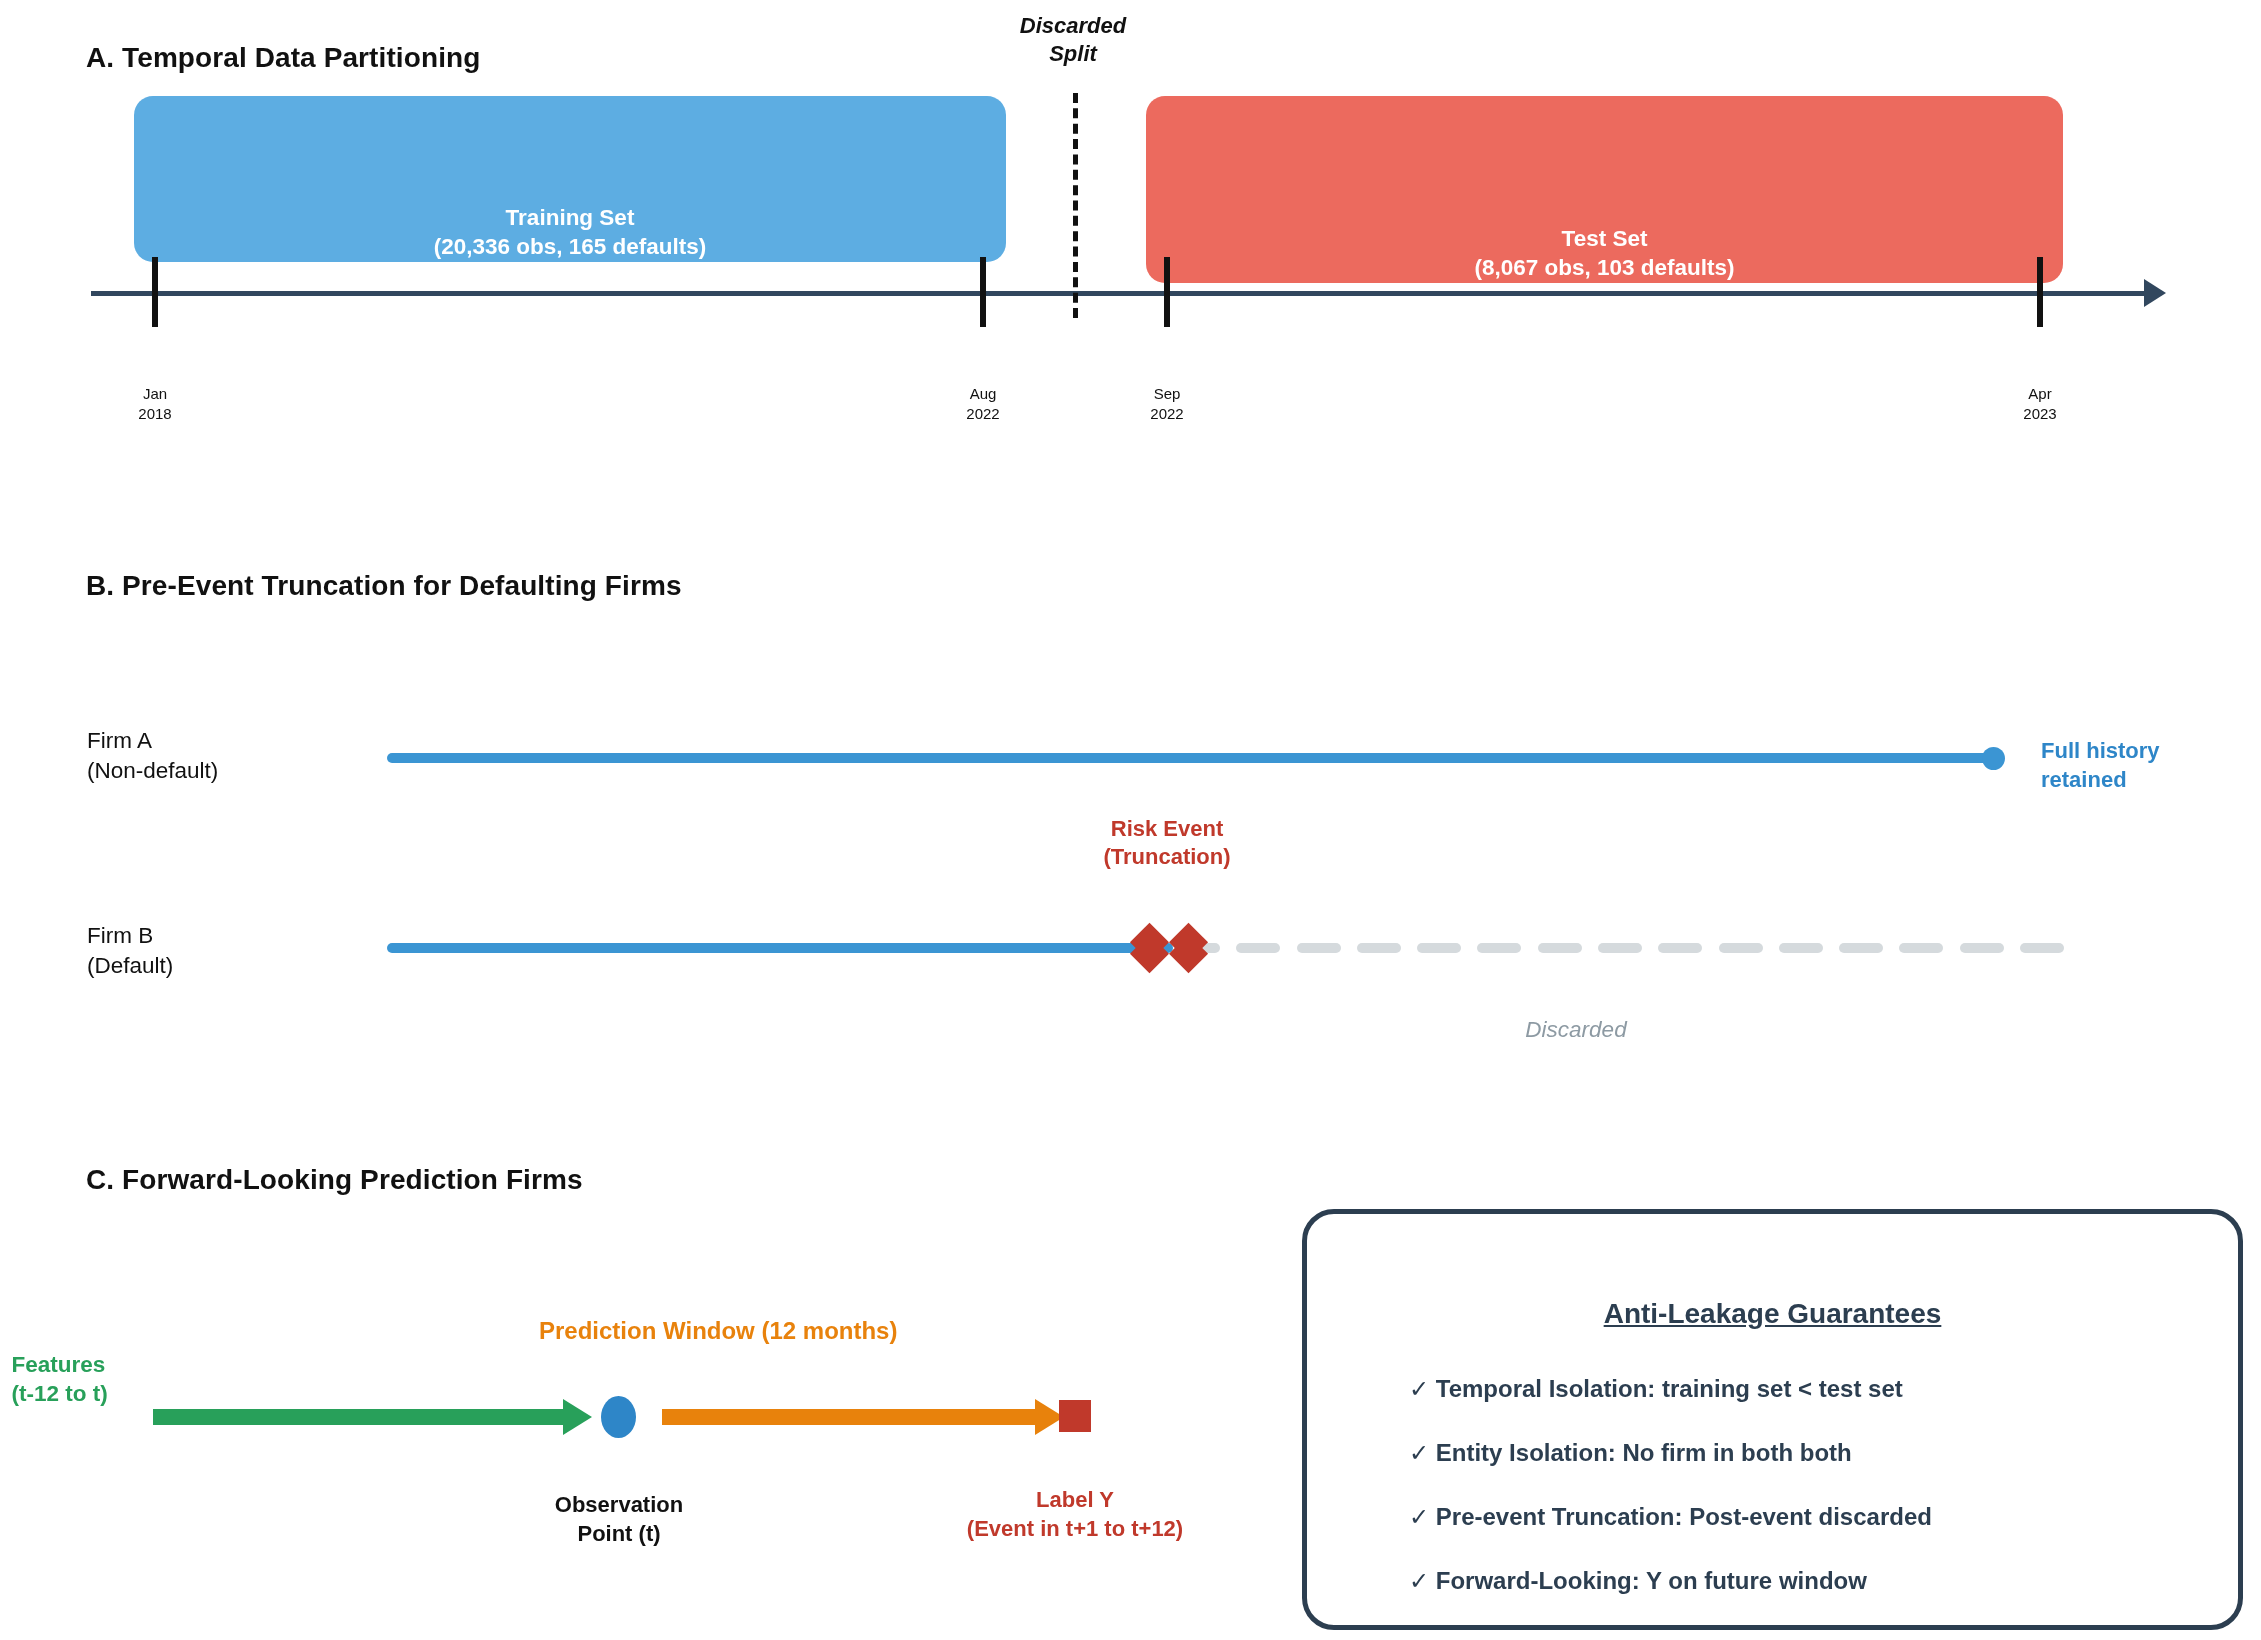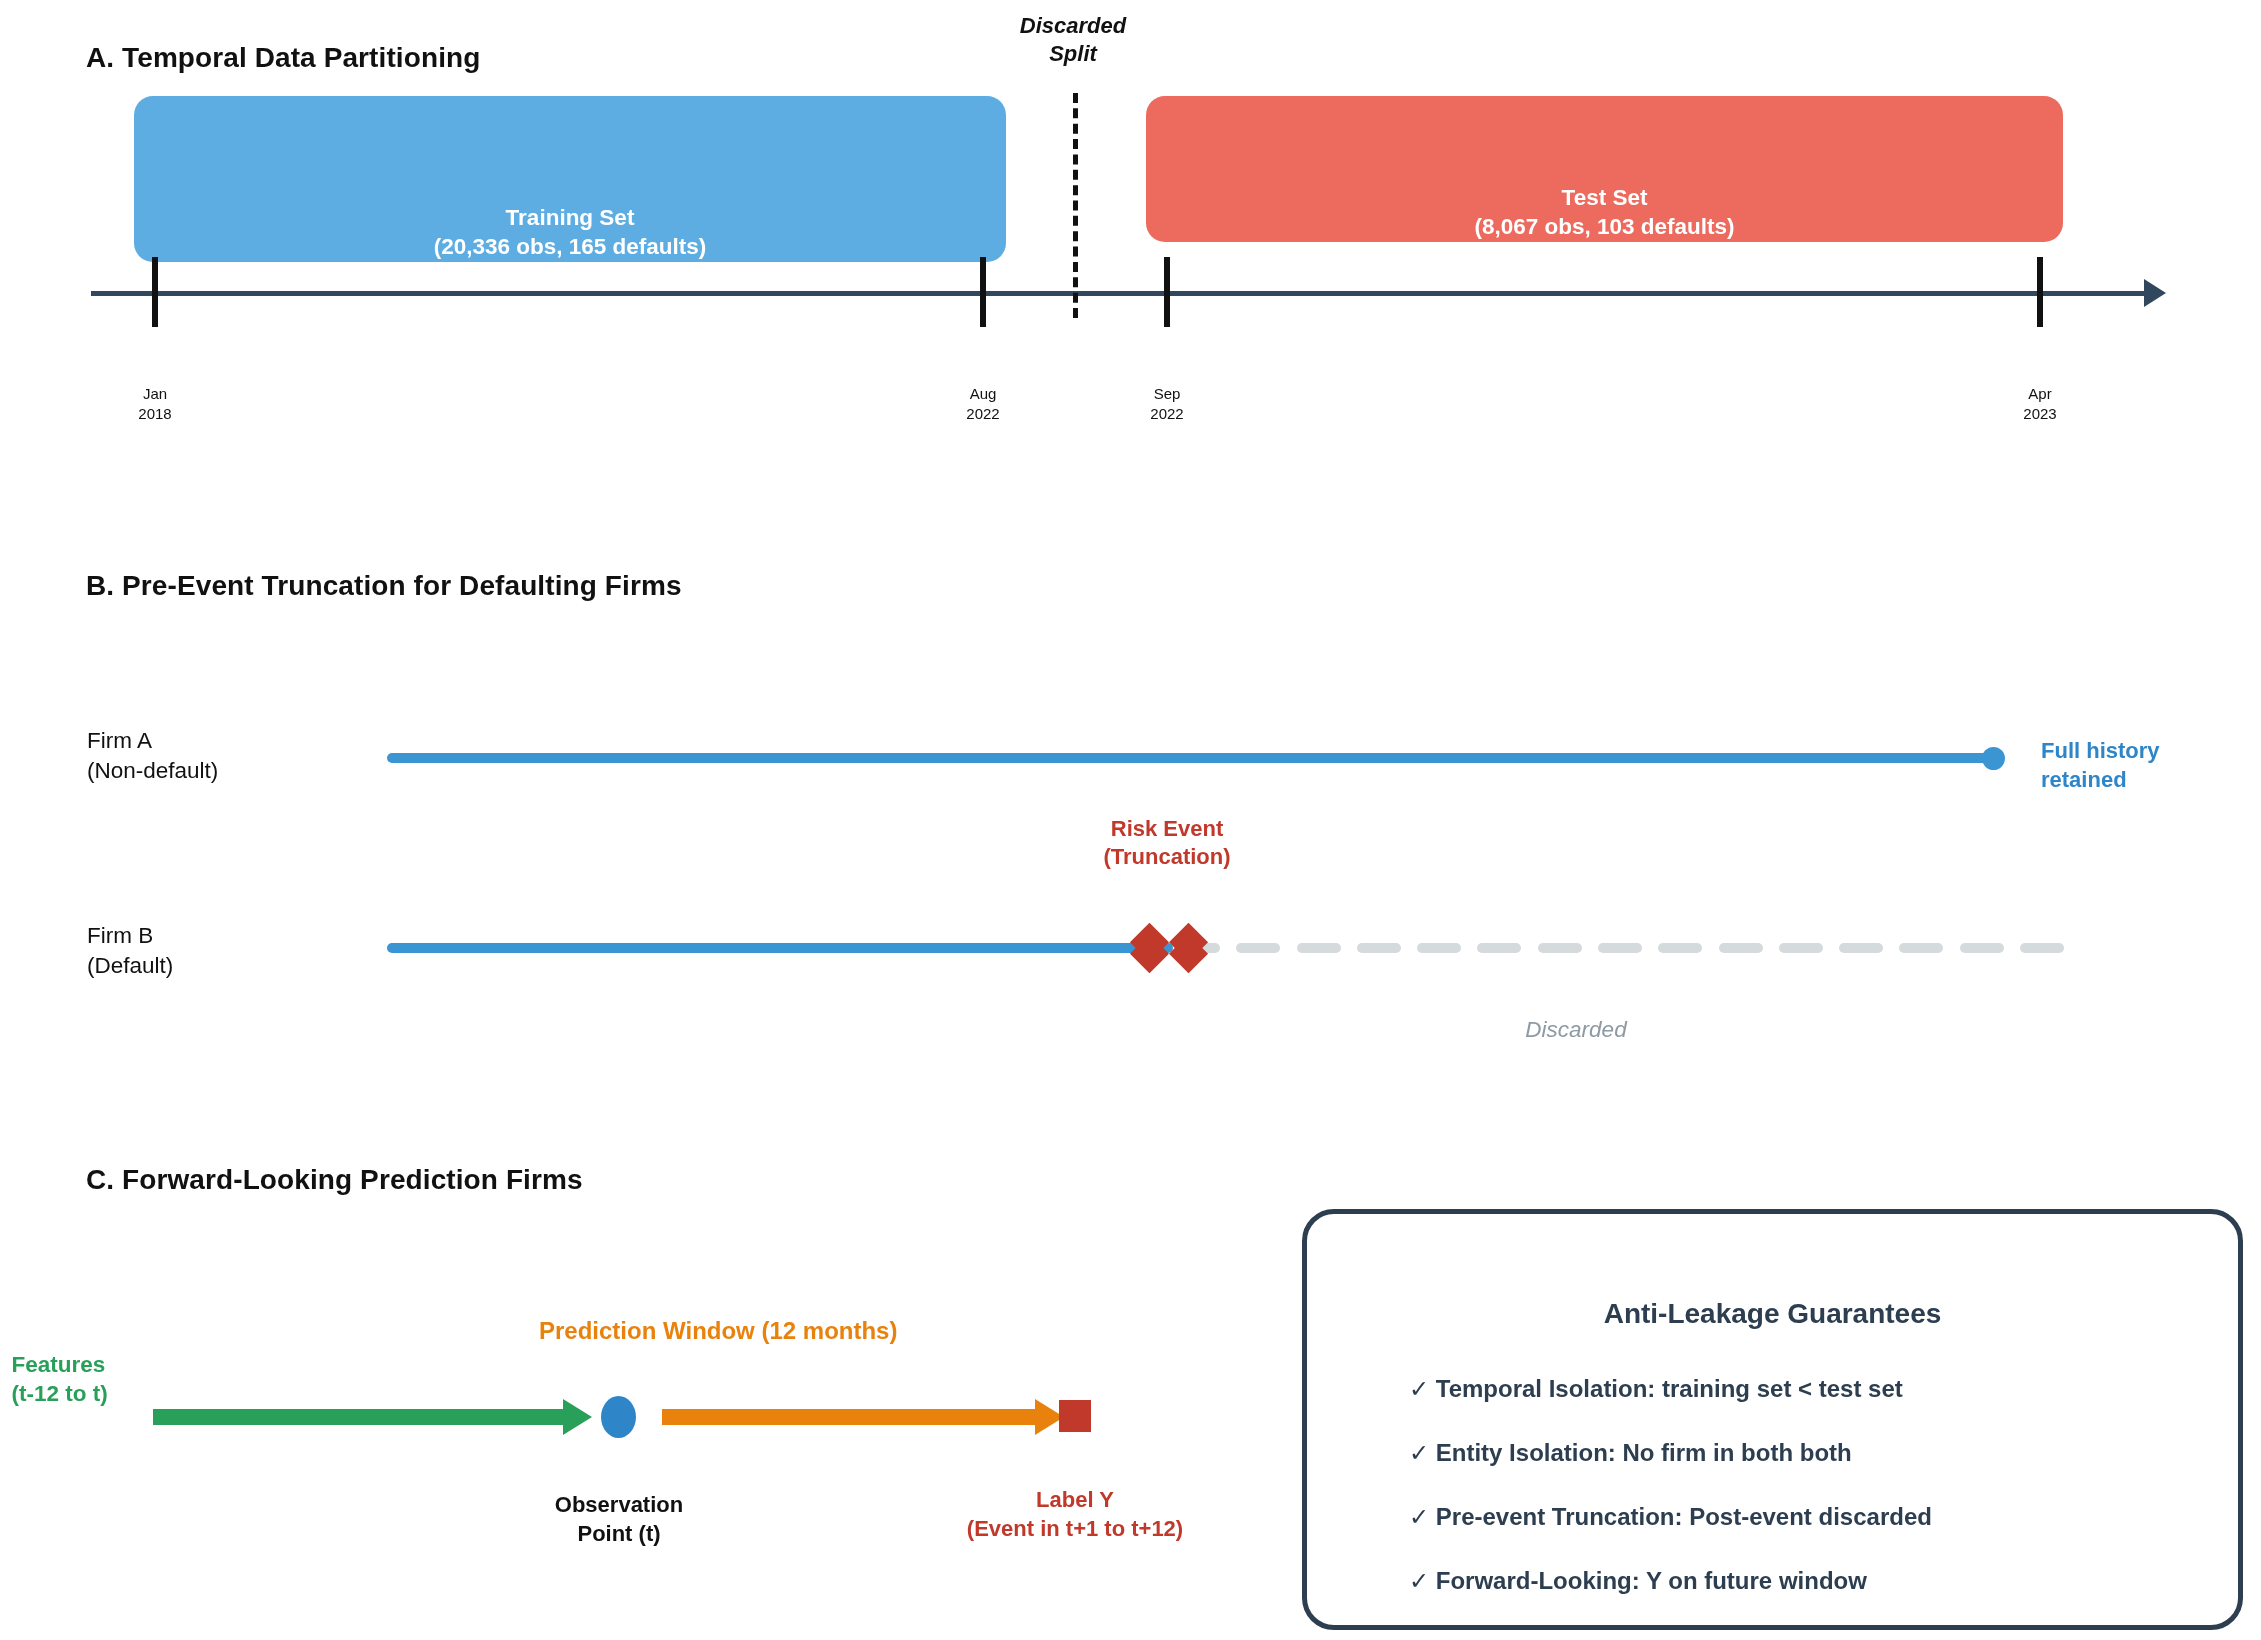--- a/index.html
+++ b/index.html
@@ -110,21 +110,21 @@
     <div>Split</div>
   </div>
 
   <div class="set-box" style="left:134px;top:96px;width:872px;height:166px;background:#5dade2;">
     <div>
       <div>Training Set</div>
       <div>(20,336 obs, 165 defaults)</div>
     </div>
   </div>
 
-  <div class="set-box" style="left:1146px;top:96px;width:917px;height:146px;background:#ec6a5e;">
+  <div class="set-box" style="left:1146px;top:96px;width:917px;height:187px;background:#ec6a5e;">
     <div>
       <div>Test Set</div>
       <div>(8,067 obs, 103 defaults)</div>
     </div>
   </div>
 
   <div class="axis-line" style="left:91px;top:291px;width:2056px;"></div>
   <div class="axis-arrow" style="left:2144px;top:279px;"></div>
 
   <div class="split-line" style="left:1073px;top:93px;height:225px;"></div>
@@ -234,19 +234,19 @@
   <div class="c-arrowhead" style="left:1035px;top:1399px;border-left:29px solid #e8820c;"></div>
 
   <div class="label-sq" style="left:1059px;top:1400px;width:32px;height:32px;"></div>
   <div class="c-text ly-label" style="left:1075px;top:1486px;transform:translateX(-50%);">
     <div>Label Y</div>
     <div>(Event in t+1 to t+12)</div>
   </div>
 </div>
 
 <div id="guarantees" style="left:1302px;top:1209px;width:941px;height:421px;">
-  <div id="guarantees-title" style="top:84px;">Anti-Leakage Guarantees</div>
+  <div id="guarantees-title" style="top:84px;text-decoration:underline;">Anti-Leakage Guarantees</div>
   <div class="guarantee-item" style="left:102px;top:161px;">✓ Temporal Isolation: training set &lt; test set</div>
   <div class="guarantee-item" style="left:102px;top:225px;">✓ Entity Isolation: No firm in both both</div>
   <div class="guarantee-item" style="left:102px;top:289px;">✓ Pre-event Truncation: Post-event discarded</div>
   <div class="guarantee-item" style="left:102px;top:353px;">✓ Forward-Looking: Y on future window</div>
 </div>
 
 
 </body></html>

